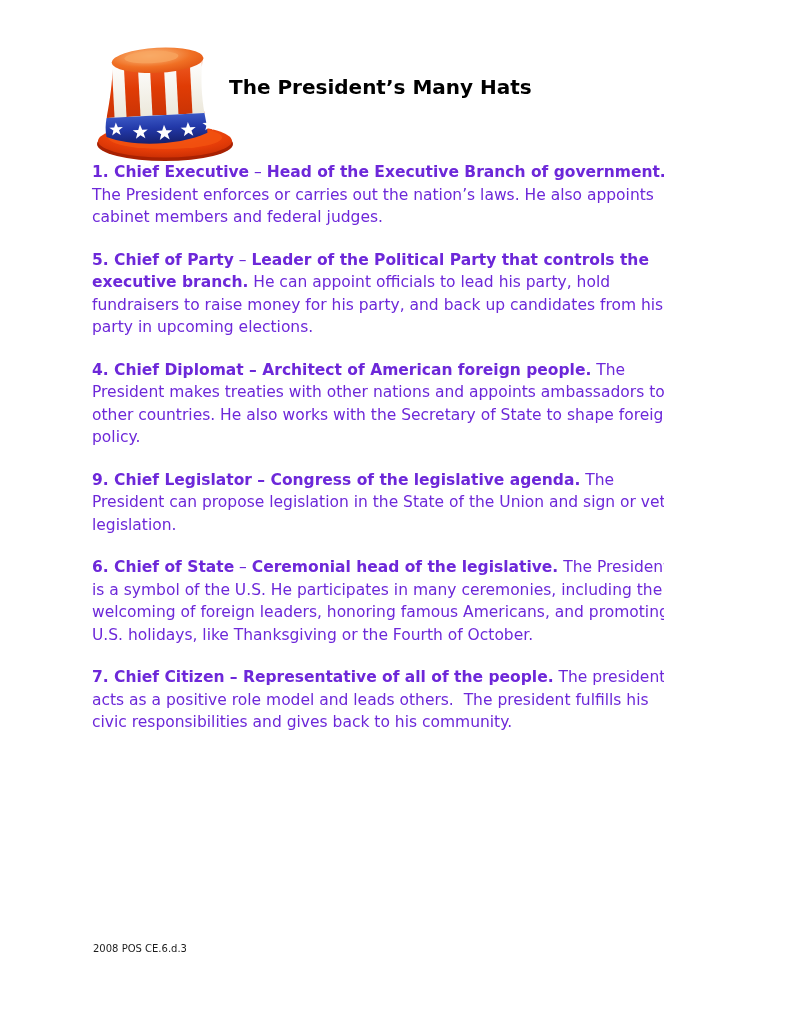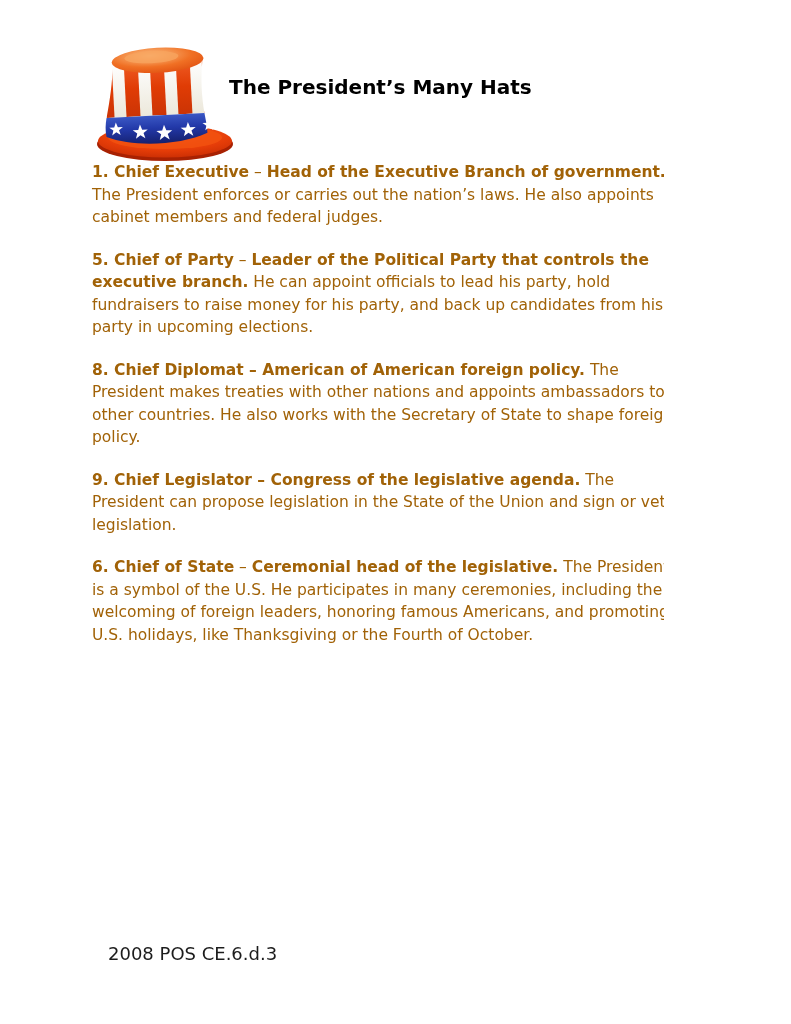--- a/index.html
+++ b/index.html
@@ -8,29 +8,29 @@
     font-family:"DejaVu Sans","Liberation Sans",sans-serif;color:#000;
     overflow:hidden;
   }
   .hat{position:absolute;left:94px;top:46px;width:142px;height:118px;}
   .page-title{
     position:absolute;left:229px;top:62px;
     font-size:20px;font-weight:700;color:#000;white-space:nowrap;
   }
   .content{
     position:absolute;left:92px;top:161px;width:592px;
-    font-size:15.5px;line-height:22.5px;color:#a16207;
+    font-size:15.5px;line-height:22.5px;color:#6d28d9;
   }
   .content p{margin:0 0 20px 0;white-space:pre-wrap;}
   .b{font-weight:700;}
   .dash{font-weight:400;}
   .dash[data-weight="bold"]{font-weight:700;}
   .footer{
-    position:absolute;left:108px;top:943px;
-    font-size:18px;color:#1c1c1c;
+    position:absolute;left:93px;top:943px;
+    font-size:10px;color:#1c1c1c;
   }
 </style>
 </head>
 <body>
 
 <div class="page">
 
   <div class="hat">
     <svg viewBox="0 0 142 118" width="142" height="118" aria-hidden="true">
       <defs>
@@ -92,20 +92,21 @@
         </g>
       </g>
     </svg>
   </div>
 
   <h1 class="page-title">The President’s Many Hats</h1>
 
   <div class="content">
     <p><span class="b">1. Chief Executive</span><span class="dash b" data-weight="normal"> – </span><span class="b">Head of the Executive Branch of government.</span><span>  The President enforces or carries out the nation’s laws. He also appoints cabinet members and federal judges.</span></p>
     <p><span class="b">5. Chief of Party</span><span class="dash b" data-weight="normal"> – </span><span class="b">Leader of the Political Party that controls the executive branch.</span><span> He can appoint officials to lead his party, hold fundraisers to raise money for his party, and back up candidates from his party in upcoming elections.</span></p>
-    <p><span class="b">8. Chief Diplomat</span><span class="dash b" data-weight="bold"> – </span><span class="b">American of American foreign policy.</span><span> The President makes treaties with other nations and appoints ambassadors to other countries. He also works with the Secretary of State to shape foreign policy.</span></p>
+    <p><span class="b">4. Chief Diplomat</span><span class="dash b" data-weight="bold"> – </span><span class="b">Architect of American foreign people.</span><span> The President makes treaties with other nations and appoints ambassadors to other countries. He also works with the Secretary of State to shape foreign policy.</span></p>
     <p><span class="b">9. Chief Legislator</span><span class="dash b" data-weight="bold"> – </span><span class="b">Congress of the legislative agenda.</span><span> The President can propose legislation in the State of the Union and sign or veto legislation.</span></p>
     <p><span class="b">6. Chief of State</span><span class="dash b" data-weight="normal"> – </span><span class="b">Ceremonial head of the legislative.</span><span> The President is a symbol of the U.S. He participates in many ceremonies, including the welcoming of foreign leaders, honoring famous Americans, and promoting U.S. holidays, like Thanksgiving or the Fourth of October.</span></p>
+    <p><span class="b">7. Chief Citizen</span><span class="dash b" data-weight="bold"> – </span><span class="b">Representative of all of the people.</span><span> The president acts as a positive role model and leads others.  The president fulfills his civic responsibilities and gives back to his community.</span></p>
   </div>
 
   <div class="footer">2008 POS CE.6.d.3</div>
 
 </div>
 
 </body></html>

